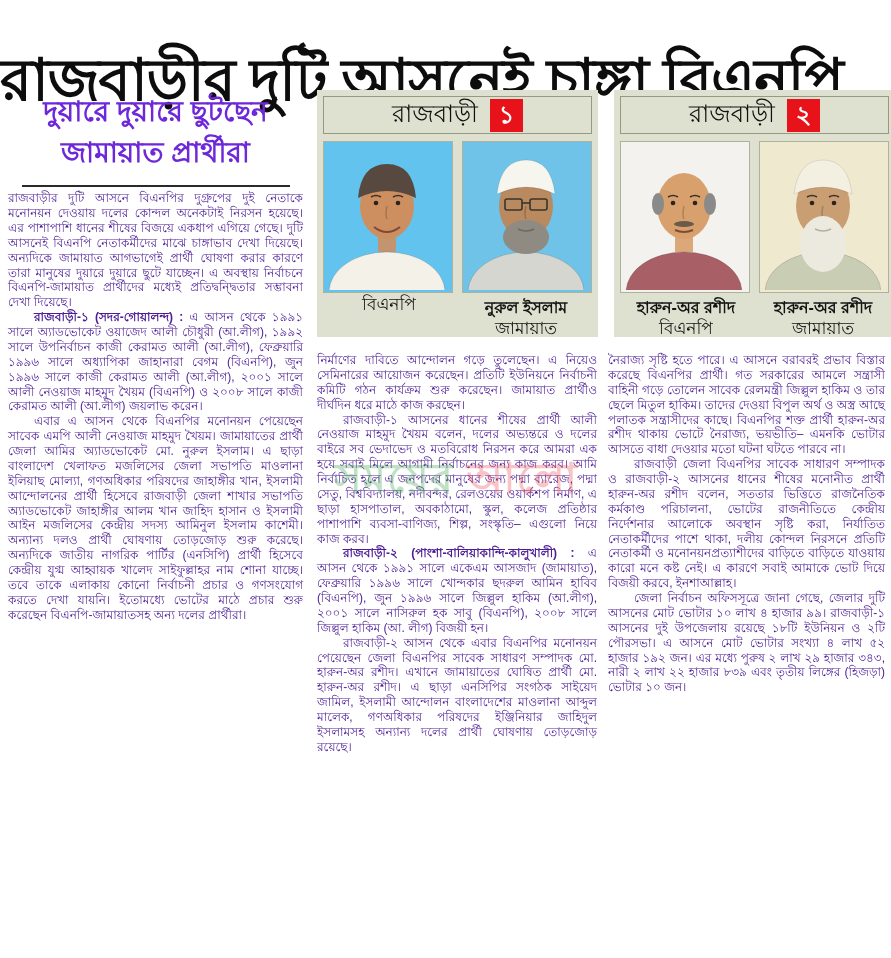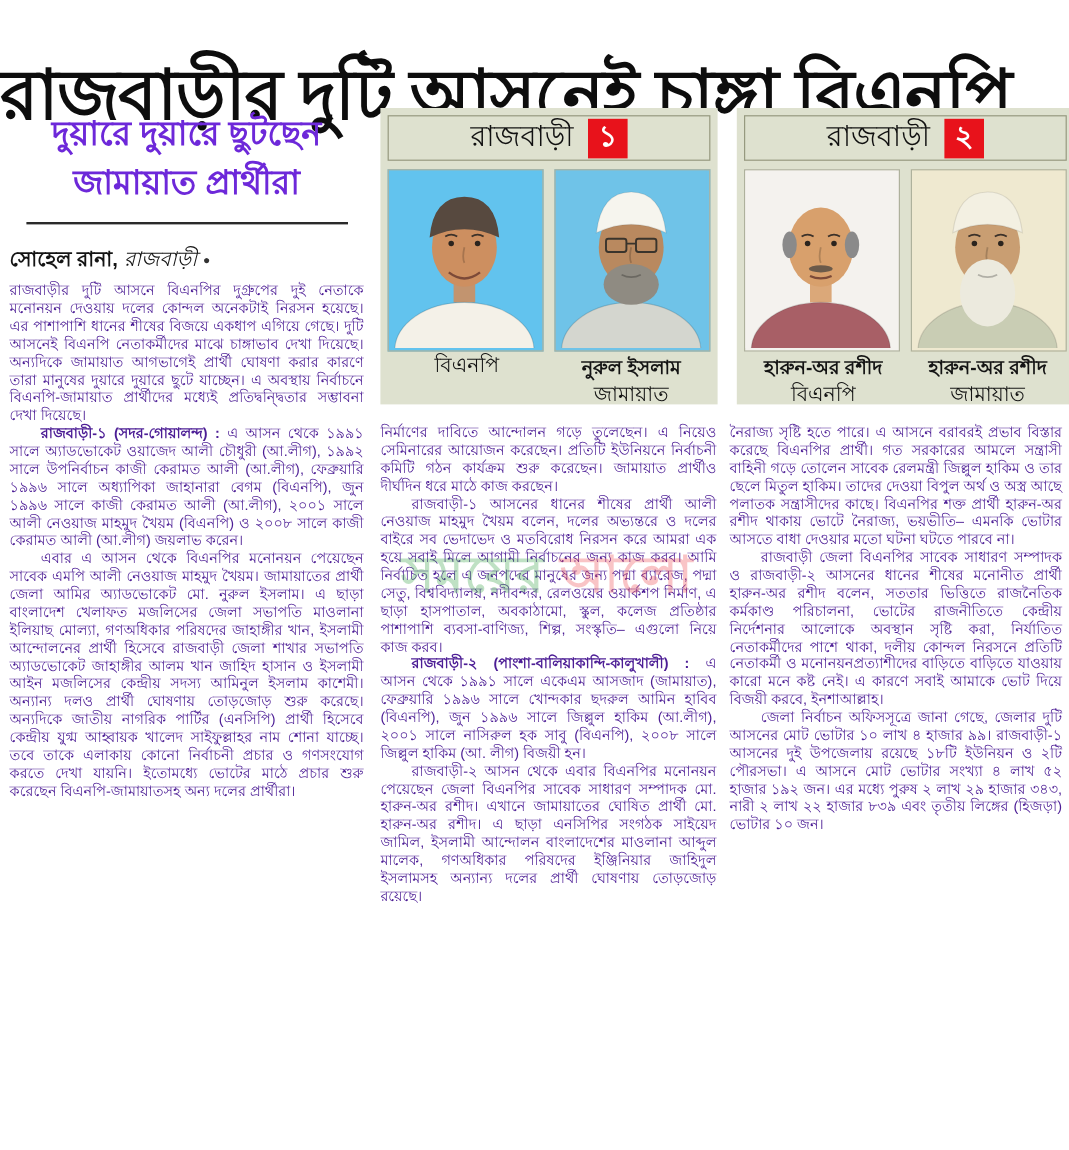--- a/index.html
+++ b/index.html
@@ -66,23 +66,20 @@
 </head>
 <body>
 
 <div id="page">
 
   <h1 class="headline">রাজবাড়ীর দুটি আসনেই চাঙ্গা বিএনপি</h1>
 
   <div class="col col1">
     <div class="subheadline">দুয়ারে দুয়ারে ছুটছেন জামায়াত প্রার্থীরা</div>
     <hr class="subhead-rule">
-    <div class="byline">
-      <span class="reporter">সোহেল রানা,</span><span class="loc">রাজবাড়ী</span><span class="bullet">●</span>
-    </div>
     <div class="body-text">
         <p><span class="lead"></span><span>রাজবাড়ীর দুটি আসনে বিএনপির দুগ্রুপের দুই নেতাকে মনোনয়ন দেওয়ায় দলের কোন্দল অনেকটাই নিরসন হয়েছে। এর পাশাপাশি ধানের শীষের বিজয়ে একধাপ এগিয়ে গেছে। দুটি আসনেই বিএনপি নেতাকর্মীদের মাঝে চাঙ্গাভাব দেখা দিয়েছে। অন্যদিকে জামায়াত আগভাগেই প্রার্থী ঘোষণা করার কারণে তারা মানুষের দুয়ারে দুয়ারে ছুটে যাচ্ছেন। এ অবস্থায় নির্বাচনে বিএনপি-জামায়াত প্রার্থীদের মধ্যেই প্রতিদ্বন্দ্বিতার সম্ভাবনা দেখা দিয়েছে।</span></p>
         <p class="indent"><span class="lead">রাজবাড়ী-১ (সদর-গোয়ালন্দ) : </span><span>এ আসন থেকে ১৯৯১ সালে অ্যাডভোকেট ওয়াজেদ আলী চৌধুরী (আ.লীগ), ১৯৯২ সালে উপনির্বাচন কাজী কেরামত আলী (আ.লীগ), ফেব্রুয়ারি ১৯৯৬ সালে অধ্যাপিকা জাহানারা বেগম (বিএনপি), জুন ১৯৯৬ সালে কাজী কেরামত আলী (আ.লীগ), ২০০১ সালে আলী নেওয়াজ মাহমুদ খৈয়ম (বিএনপি) ও ২০০৮ সালে কাজী কেরামত আলী (আ.লীগ) জয়লাভ করেন।</span></p>
         <p class="indent"><span class="lead"></span><span>এবার এ আসন থেকে বিএনপির মনোনয়ন পেয়েছেন সাবেক এমপি আলী নেওয়াজ মাহমুদ খৈয়ম। জামায়াতের প্রার্থী জেলা আমির অ্যাডভোকেট মো. নুরুল ইসলাম। এ ছাড়া বাংলাদেশ খেলাফত মজলিসের জেলা সভাপতি মাওলানা ইলিয়াছ মোল্যা, গণঅধিকার পরিষদের জাহাঙ্গীর খান, ইসলামী আন্দোলনের প্রার্থী হিসেবে রাজবাড়ী জেলা শাখার সভাপতি অ্যাডভোকেট জাহাঙ্গীর আলম খান জাহিদ হাসান ও ইসলামী আইন মজলিসের কেন্দ্রীয় সদস্য আমিনুল ইসলাম কাশেমী। অন্যান্য দলও প্রার্থী ঘোষণায় তোড়জোড় শুরু করেছে। অন্যদিকে জাতীয় নাগরিক পার্টির (এনসিপি) প্রার্থী হিসেবে কেন্দ্রীয় যুগ্ম আহ্বায়ক খালেদ সাইফুল্লাহর নাম শোনা যাচ্ছে। তবে তাকে এলাকায় কোনো নির্বাচনী প্রচার ও গণসংযোগ করতে দেখা যায়নি। ইতোমধ্যে ভোটের মাঠে প্রচার শুরু করেছেন বিএনপি-জামায়াতসহ অন্য দলের প্রার্থীরা।</span></p>
       </div>
   </div>
 
   <div class="photo-section">
   <div class="panel">
     <div class="panel-header">

